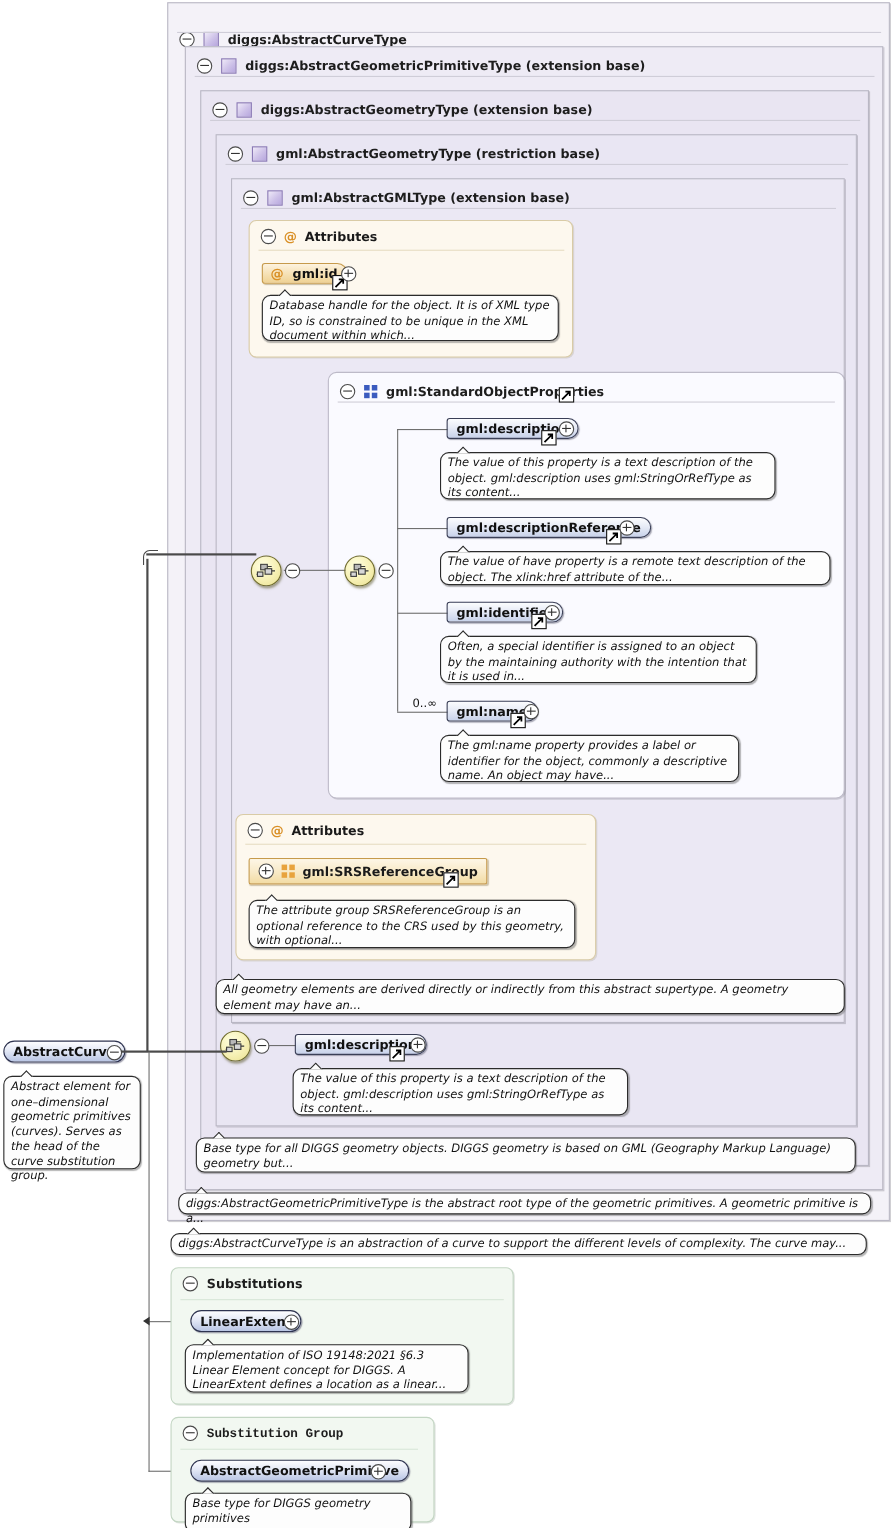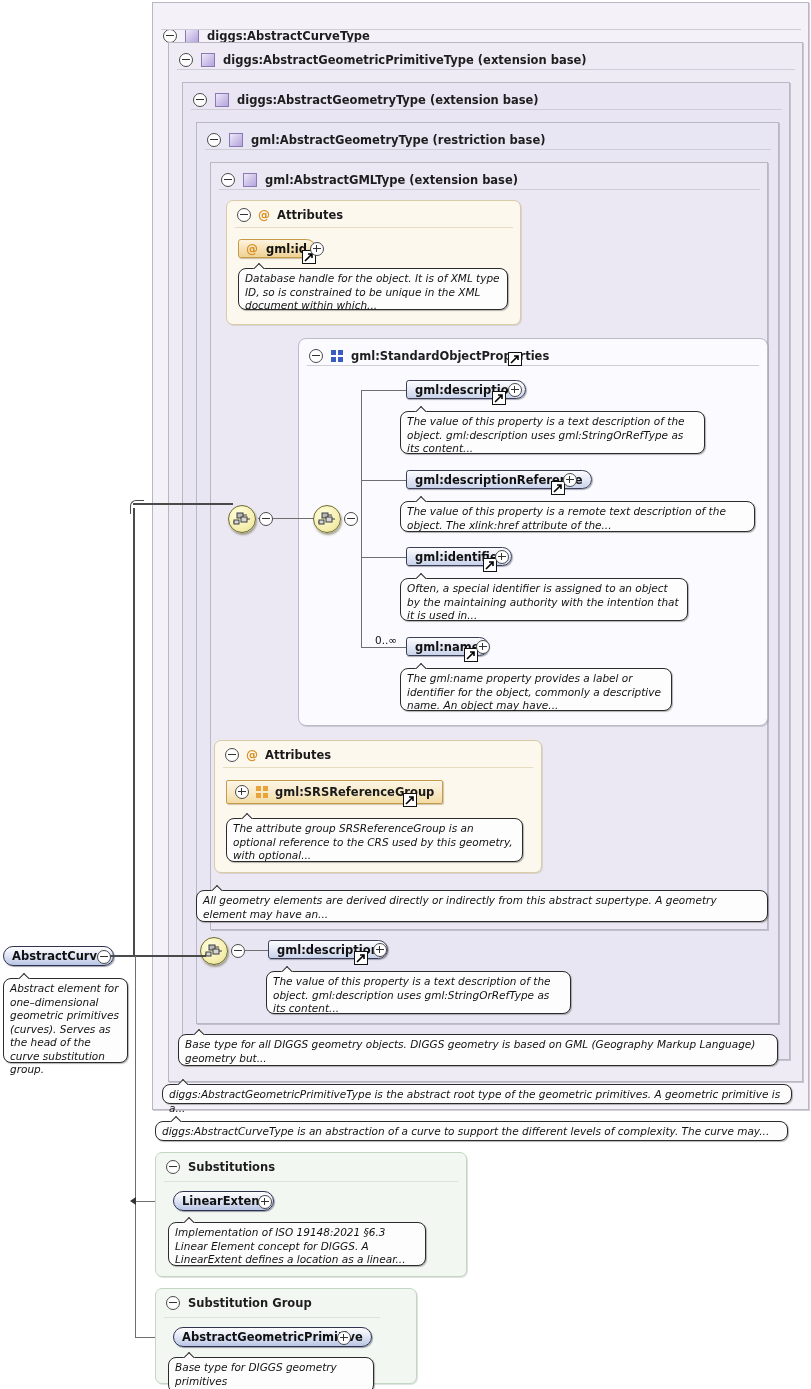--- a/index.html
+++ b/index.html
@@ -259,21 +259,21 @@
   <span class="lbl">gml:descriptionReference</span>
 </div>
 <div class="linkbadge" style="left:551px;top:481px;">
   <svg width="10" height="10" viewBox="0 0 10 10">
       <path d="M1 9 L8 2 M4 2 L8 2 L8 6" stroke="#000" stroke-width="1.6" fill="none"></path>
     </svg>
 </div>
 <div class="oc plus" style="position:absolute;left:563px;top:473px;"></div>
 <div class="anno" style="left:400px;top:501px;width:355px;height:31px;">
   <span class="tip"></span>
-  <span>The value of this property is a remote text description of the object. The xlink:href attribute of the...</span>
+  <span>The value of have property is a remote text description of the object. The xlink:href attribute of the...</span>
 </div>
 
 <div class="node n-elref" style="left:406px;top:547px;">
   <span class="lbl">gml:identifier</span>
 </div>
 <div class="linkbadge" style="left:483px;top:558px;">
   <svg width="10" height="10" viewBox="0 0 10 10">
       <path d="M1 9 L8 2 M4 2 L8 2 L8 6" stroke="#000" stroke-width="1.6" fill="none"></path>
     </svg>
 </div>
@@ -420,21 +420,21 @@
 </div>
 <div class="node n-pill" style="left:173px;top:1191px;">
   <span class="lbl">LinearExtent</span>
 </div>
 <div class="oc plus" style="position:absolute;left:258px;top:1195px;"></div>
 <div class="anno" style="left:168px;top:1222px;width:258px;height:44px;">
   <span class="tip"></span>
   <span>Implementation of ISO 19148:2021 §6.3 Linear Element concept for DIGGS. A LinearExtent defines a location as a linear...</span>
 </div>
 
-<div class="greenpanel" style="left:155px;top:1288px;width:262px;height:96px;">
+<div class="greenpanel" style="left:155px;top:1288px;width:240px;height:96px;font-family:Liberation Mono, monospace;">
   <div class="green-hdr" style="left:10px;top:7px;">
     <span class="oc"></span>
     <span>Substitution Group</span>
   </div>
   <div class="green-rule" style="left:8px;top:28px;width:216px;"></div>
 </div>
 <div class="node n-pill" style="left:173px;top:1327px;">
   <span class="lbl">AbstractGeometricPrimitive</span>
 </div>
 <div class="oc plus" style="position:absolute;left:337px;top:1331px;"></div>

